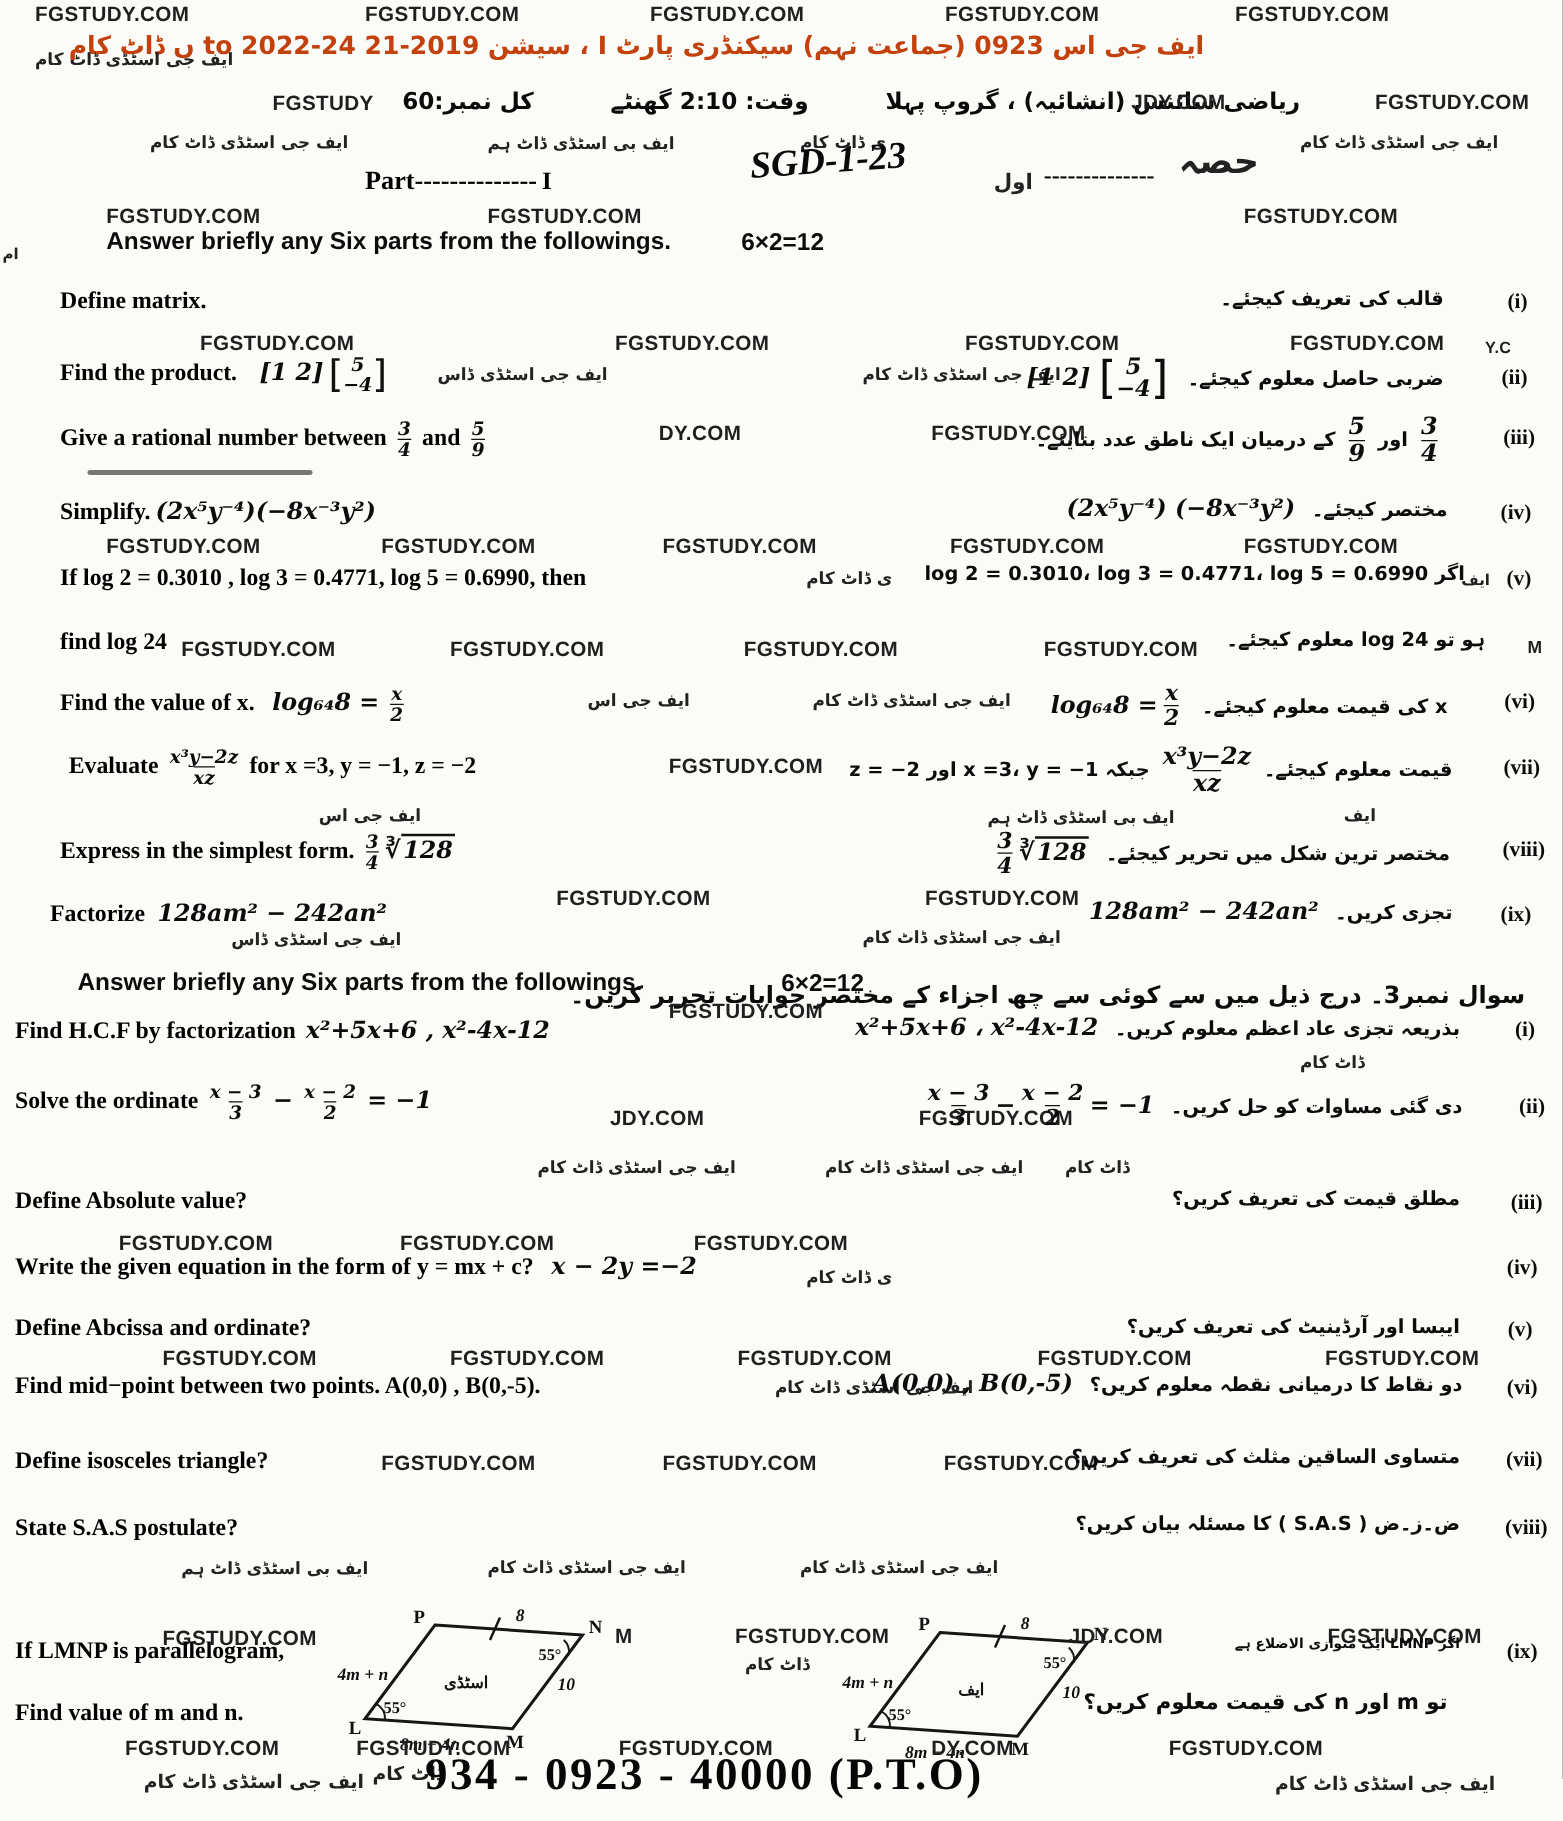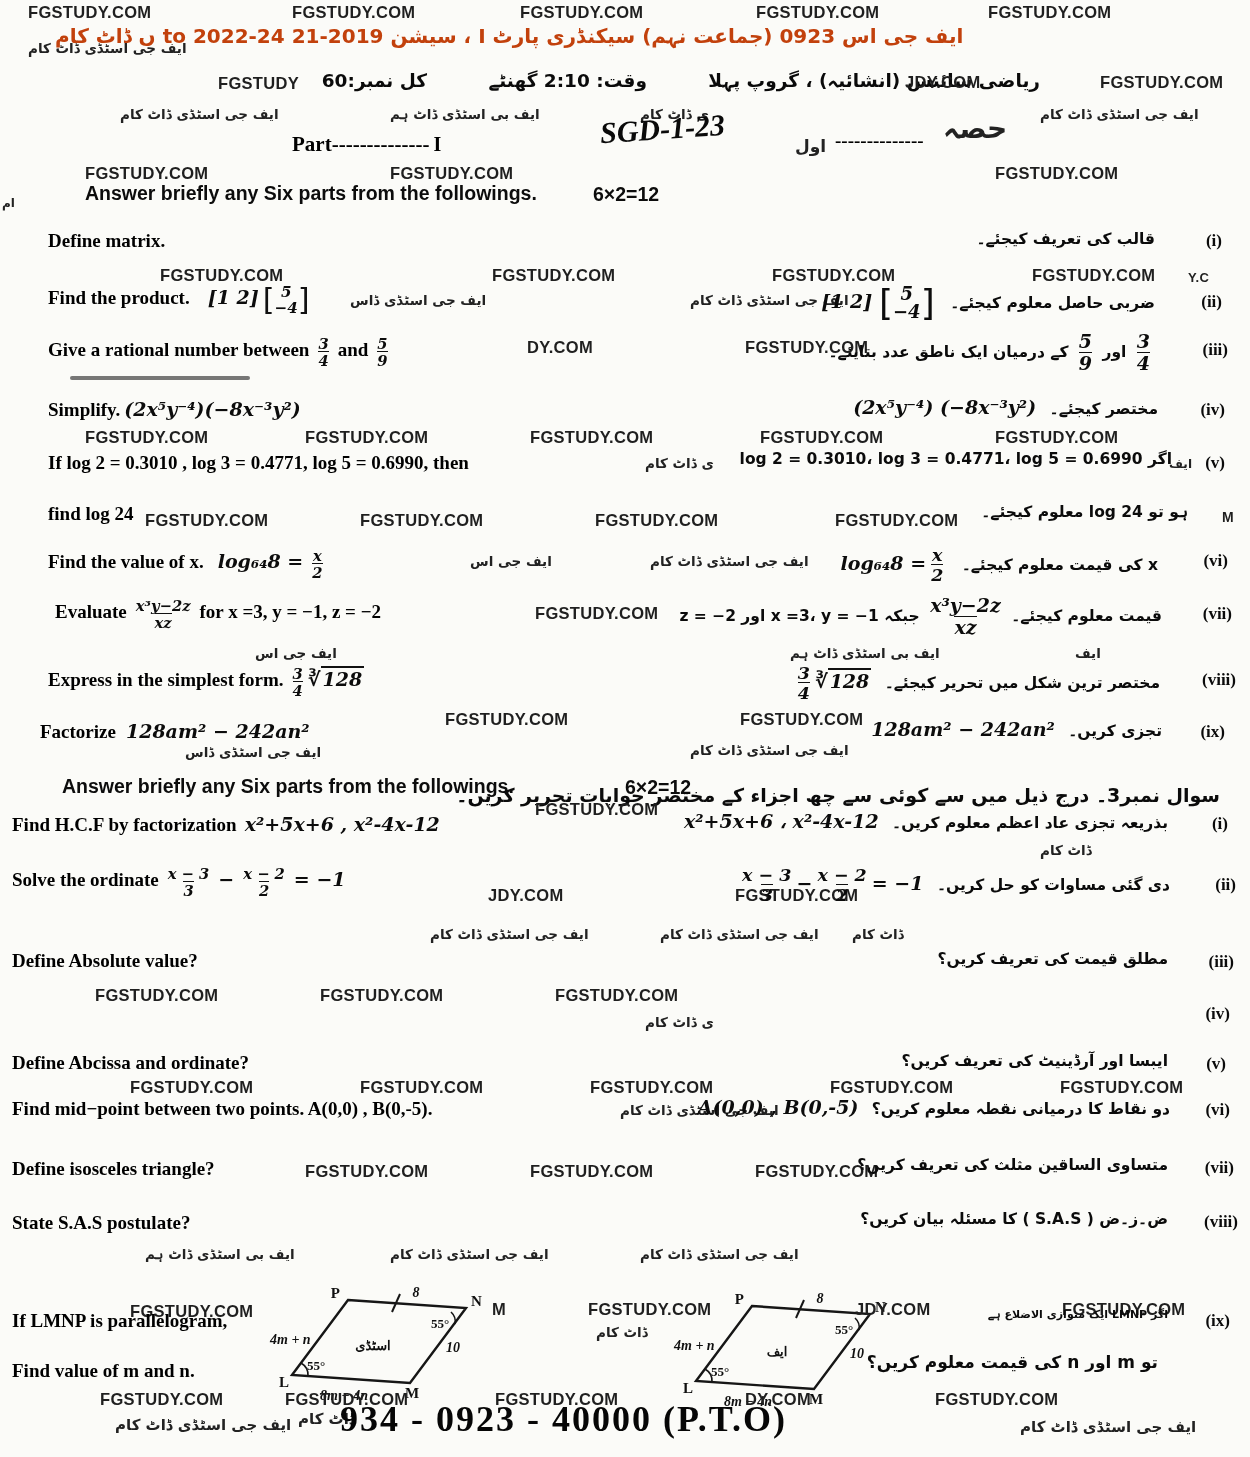--- a/index.html
+++ b/index.html
@@ -288,20 +288,23 @@
   <span class="uw" style="left:852px;top:926px">ڈاٹ کام</span>
 
   <span class="abs en" style="left:12px;top:950px">Define Absolute value?</span>
   <span class="ur" style="right:82px;top:950px">مطلق قیمت کی تعریف کریں؟</span>
   <span class="num" style="right:16px;top:952px">(iii)</span>
 
   <span class="wm" style="left:95px;top:986px">FGSTUDY.COM</span>
   <span class="wm" style="left:320px;top:986px">FGSTUDY.COM</span>
   <span class="wm" style="left:555px;top:986px">FGSTUDY.COM</span>
 
+  <div class="abs" style="left:12px;top:1002px">
+    <span class="en">Write the given equation in the form of y = mx + c?</span><span class="math" style="margin-left:14px">x − 2y =−2</span>
+  </div>
   <span class="uw" style="left:645px;top:1014px">ی ڈاٹ کام</span>
   <span class="num" style="right:20px;top:1004px">(iv)</span>
 
   <span class="abs en" style="left:12px;top:1052px">Define Abcissa and ordinate?</span>
   <span class="ur" style="right:82px;top:1052px">ایبسا اور آرڈینیٹ کی تعریف کریں؟</span>
   <span class="num" style="right:24px;top:1054px">(v)</span>
 
   <span class="wm" style="left:130px;top:1078px">FGSTUDY.COM</span>
   <span class="wm" style="left:360px;top:1078px">FGSTUDY.COM</span>
   <span class="wm" style="left:590px;top:1078px">FGSTUDY.COM</span>

